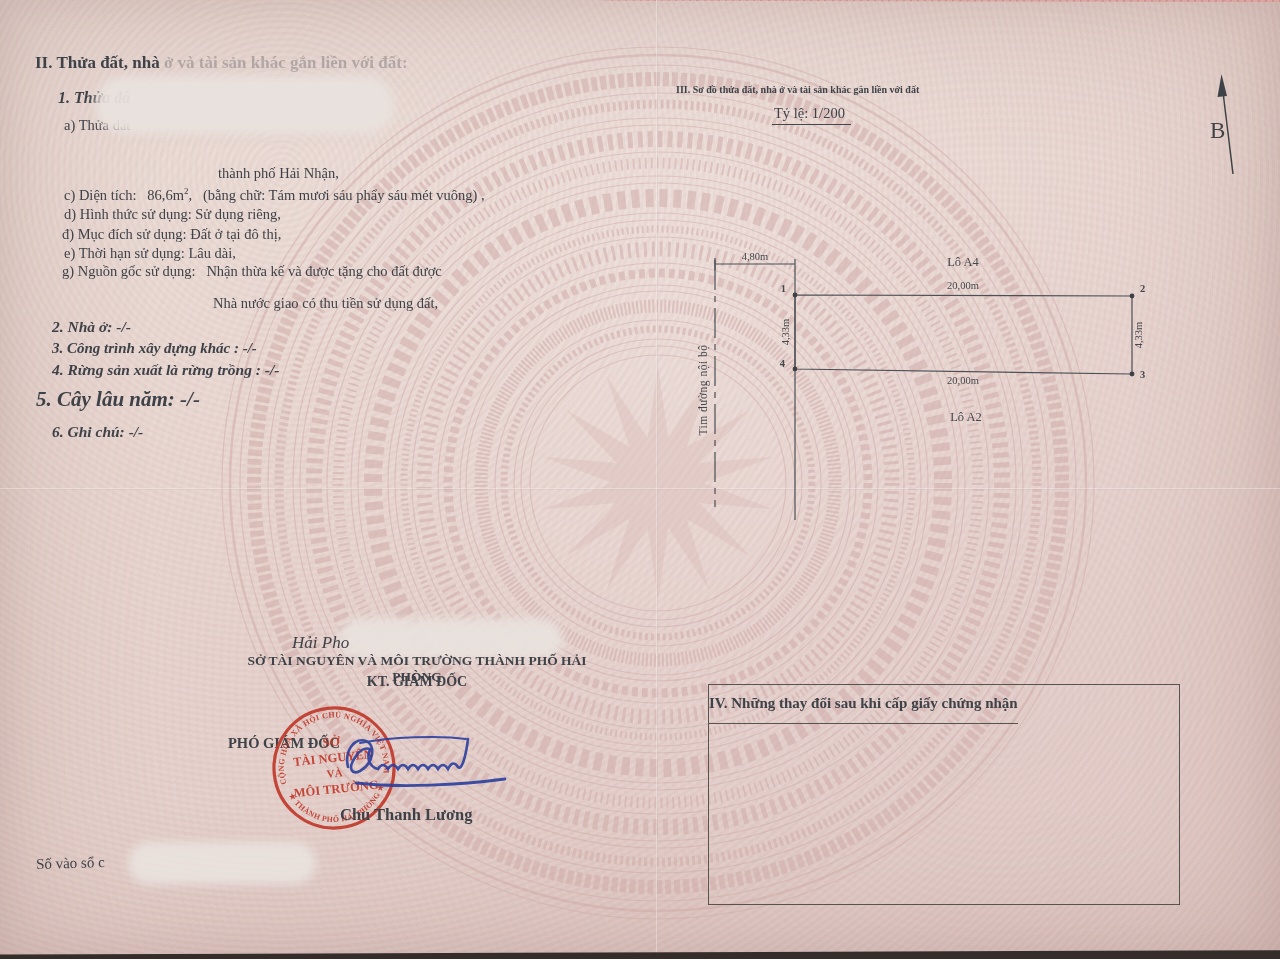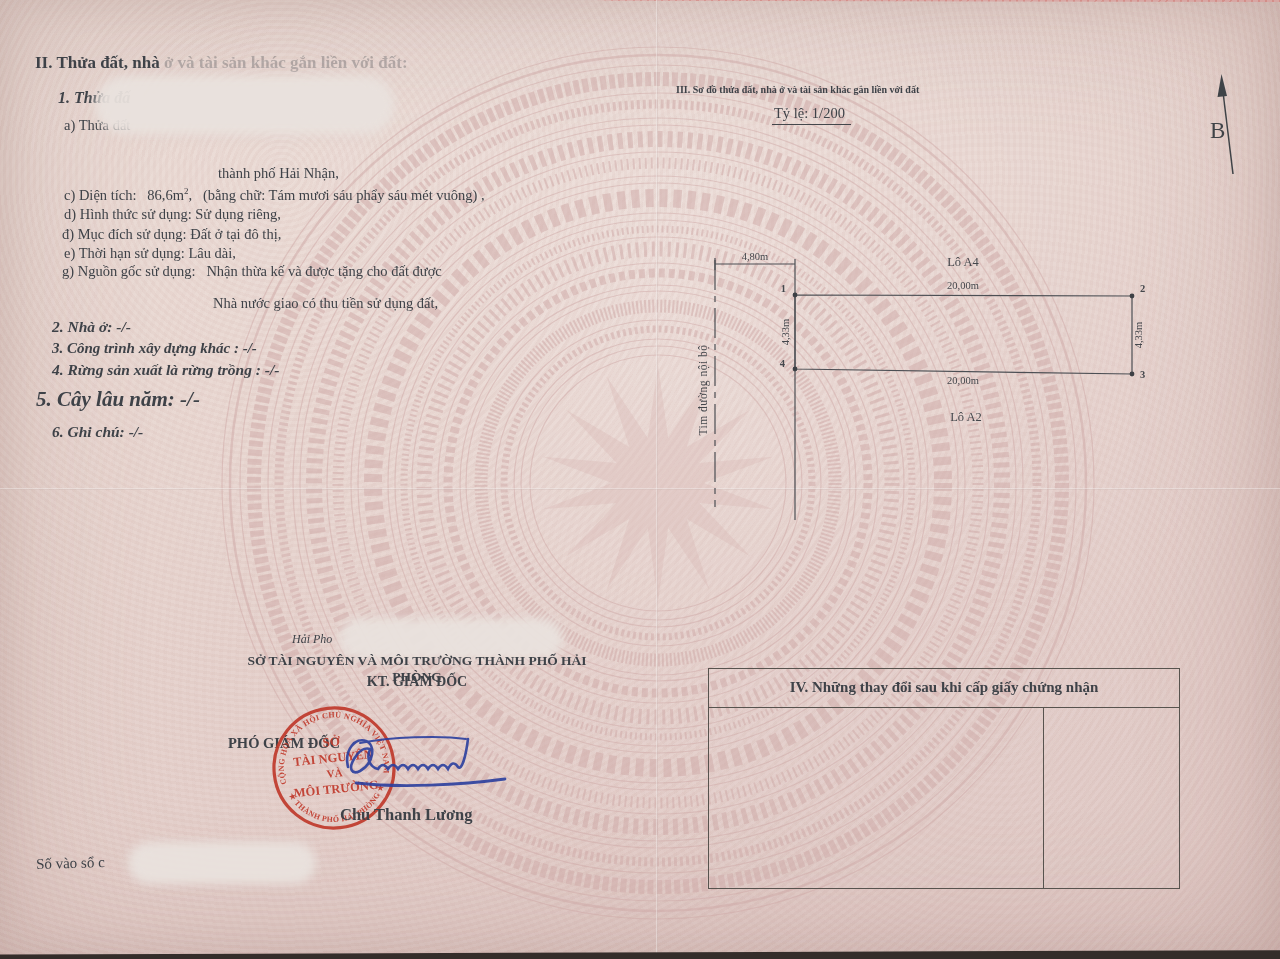--- a/index.html
+++ b/index.html
@@ -15,22 +15,22 @@
           repeating-radial-gradient(circle at 78% 72%, rgba(195,158,152,.05) 0 4px, transparent 4px 8px);}
   .t{position:absolute;white-space:pre;color:#3e4248;line-height:1.15;}
   .b{font-weight:bold}.i{font-style:italic}
   .ghost{opacity:.30;filter:blur(.6px);}
   .sup{font-size:62%;vertical-align:super;}
   .blur-blob{position:absolute;background:rgba(233,226,221,.95);border-radius:30px;filter:blur(5px);}
   .fold-v{position:absolute;left:656px;top:0;width:2px;height:100%;
           background:linear-gradient(90deg,rgba(255,255,255,.5),rgba(160,128,122,.22));}
   .fold-h{position:absolute;left:0;top:488px;width:100%;height:2px;
           background:linear-gradient(rgba(255,255,255,.5),rgba(160,128,122,.22));}
-  .tbl{position:absolute;left:708px;top:668px;width:470px;height:219px;
-       border:1.6px solid #57534e;display:flex;flex-direction:column;background:rgba(255,255,255,.02);}
+  .tbl{position:absolute;left:708px;top:684px;width:470px;height:219px;
+       border:1.6px solid #57534e;display:flex;flex-direction:row;background:rgba(255,255,255,.02);}
   .tbl .row1{height:38px;border-bottom:1.6px solid #57534e;display:flex;align-items:center;justify-content:center;}
   .tbl .row2{height:42px;border-bottom:1.6px solid #57534e;display:flex;}
   .tbl .row3{flex:1;display:flex;}
   .cellL{width:334px;border-right:1.6px solid #57534e;display:flex;align-items:center;justify-content:center;text-align:center;}
   .cellR{flex:1;display:flex;align-items:center;justify-content:center;text-align:center;padding:0 8px;line-height:1.25;}
   .edge-strip{position:absolute;left:0;top:0;width:100%;height:46px;
        clip-path:polygon(46.5% 0, 100% 0, 100% 4.4%, 48% 1.5%);
        background:
          repeating-linear-gradient(100deg, rgba(198,86,76,.30) 0 2px, transparent 2px 7px),
          linear-gradient(90deg,#e2b9b5,#dcadaa 50%,#d8a6a3);}
@@ -139,21 +139,21 @@
       <text transform="translate(99,87) rotate(-90)" text-anchor="middle">4,33m</text>
       <text transform="translate(452,90) rotate(-90)" text-anchor="middle">4,33m</text>
     </g>
     <g fill="#44474c" font-size="12.5">
       <text x="273" y="21" text-anchor="middle">Lô A4</text>
       <text x="276" y="176" text-anchor="middle">Lô A2</text>
       <text transform="translate(17,145) rotate(-90)" text-anchor="middle" font-size="11.5" letter-spacing=".5">Tim đường nội bộ</text>
     </g>
   </svg>
 
-  <div class="t i" style="left:292px;top:633px;font-size:12px;">Hải Pho</div>
+  <div class="t i" style="left:292px;top:633px;font-size:17px;">Hải Pho</div>
   <div class="t b" style="left:228px;top:653px;width:378px;text-align:center;font-size:13.5px;white-space:normal;">SỞ TÀI NGUYÊN VÀ MÔI TRƯỜNG THÀNH PHỐ HẢI PHÒNG</div>
   <div class="t b" style="left:228px;top:674px;width:378px;text-align:center;font-size:14px;">KT. GIÁM ĐỐC</div>
   <div class="t b" style="left:228px;top:735px;width:378px;text-align:left;font-size:14.5px;">PHÓ GIÁM ĐỐC</div>
 
   <svg style="position:absolute;left:268px;top:702px;opacity:.92;" width="132" height="132" viewBox="0 0 132 132">
     <g transform="translate(66,66) rotate(-6)">
       <circle r="60" fill="none" stroke="#c03a2c" stroke-width="3.2"></circle>
       <defs>
         <path id="arcT" d="M -46 19 A 50 50 0 1 1 46 19"></path>
         <path id="arcB" d="M -48 22 A 52 52 0 0 0 48 22"></path>

